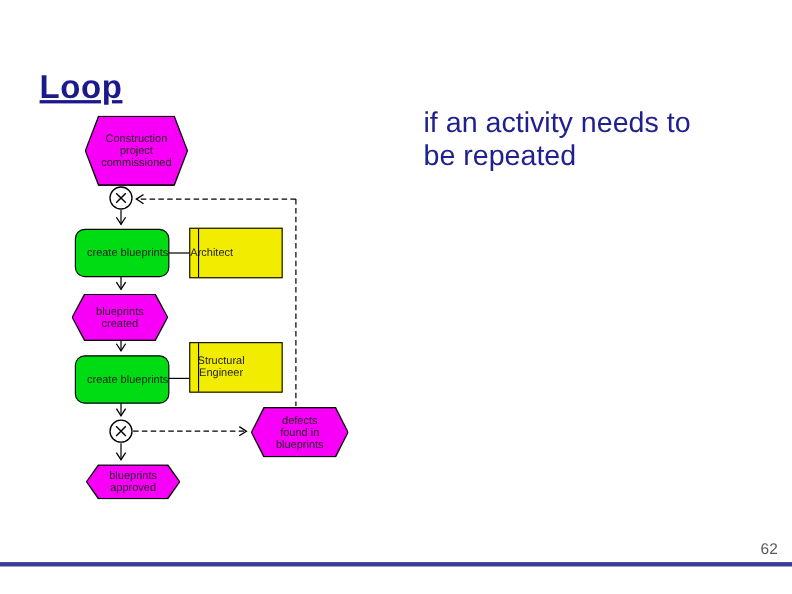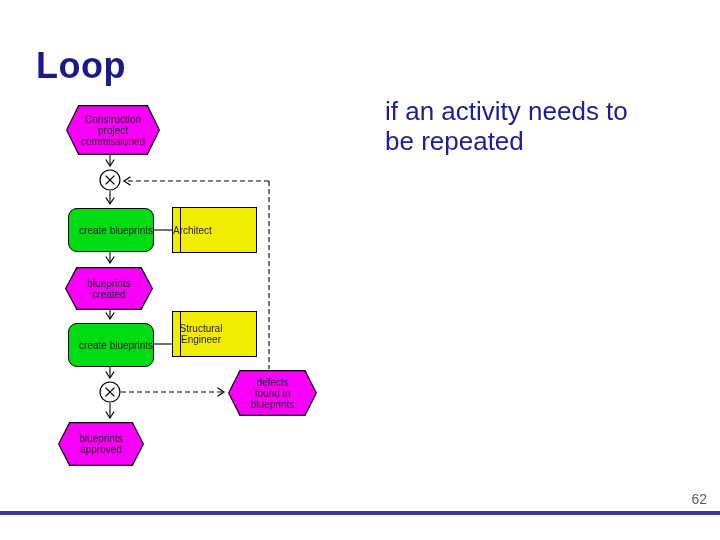--- a/index.html
+++ b/index.html
@@ -2,22 +2,22 @@
 <html style="--event-fill: #F800F8; --function-fill: #00DC14; --org-fill: #F2EC00; --shape-border: #000000; --title-text: #1A1A8C; --note-text: #20208F; --footer-line: #3C3C96; --page-number-text: #595959;"><head>
 <meta charset="utf-8">
 <style>
   html,body{margin:0;padding:0}
   body{
     width:720px;height:540px;position:relative;overflow:hidden;
     background:#ffffff;font-family:"Liberation Sans",sans-serif;
   }
   .abs{position:absolute}
   #slide-title{
-    left:36px;top:50px;font-size:36px;line-height:32px;font-weight:bold;
-    color:var(--title-text,#1A1A8C);letter-spacing:.5px;
+    left:36px;top:64px;font-size:30px;line-height:32px;font-weight:bold;
+    color:var(--title-text,#1A1A8C);letter-spacing:.5px;text-decoration:underline;
   }
   #slide-note{
     left:385px;top:96px;width:265px;font-size:26px;line-height:30px;
     color:var(--note-text,#20208F);
   }
   svg.connectors{left:0;top:0}
   .hex{
     clip-path:polygon(13% 0%,87% 0%,100% 50%,87% 100%,13% 100%,0% 50%);
     background:var(--shape-border,#000);
   }
@@ -81,21 +81,21 @@
   </g>
   <g>
     <circle cx="110" cy="392" r="10" fill="#fff" stroke="#000" stroke-width="1.2"></circle>
     <g stroke="#000" stroke-width="1.3">
       <line x1="105.6" y1="387.6" x2="114.4" y2="396.4"></line>
       <line x1="114.4" y1="387.6" x2="105.6" y2="396.4"></line>
     </g>
   </g>
 </svg>
 
-<div class="abs hex" style="left:66px;top:105px;width:94px;height:50px">
+<div class="abs hex" style="left:77px;top:105px;width:94px;height:64px">
   <div class="hex-fill">
     <span class="lbl" style="max-width:66px">Construction project commissioned</span>
   </div>
 </div>
 
 <div class="abs func" style="left:68px;top:208px;width:84px;height:42px">
   <span class="lbl">create blueprints</span>
 </div>
 
 <div class="abs org" style="left:172px;top:207px;width:83px;height:44px">
@@ -117,20 +117,20 @@
   <div class="org-bar"></div>
   <span class="lbl" style="max-width:56px">Structural Engineer</span>
 </div>
 
 <div class="abs hex" style="left:228px;top:370px;width:89px;height:46px">
   <div class="hex-fill">
     <span class="lbl" style="max-width:46px">defects found in blueprints</span>
   </div>
 </div>
 
-<div class="abs hex" style="left:58px;top:422px;width:86px;height:44px">
+<div class="abs hex" style="left:78px;top:422px;width:86px;height:32px">
   <div class="hex-fill">
     <span class="lbl" style="max-width:50px">blueprints approved</span>
   </div>
 </div>
 
 <div class="abs" id="footer-line"></div>
 <div class="abs" id="page-num">62</div>
 
 </body></html>

